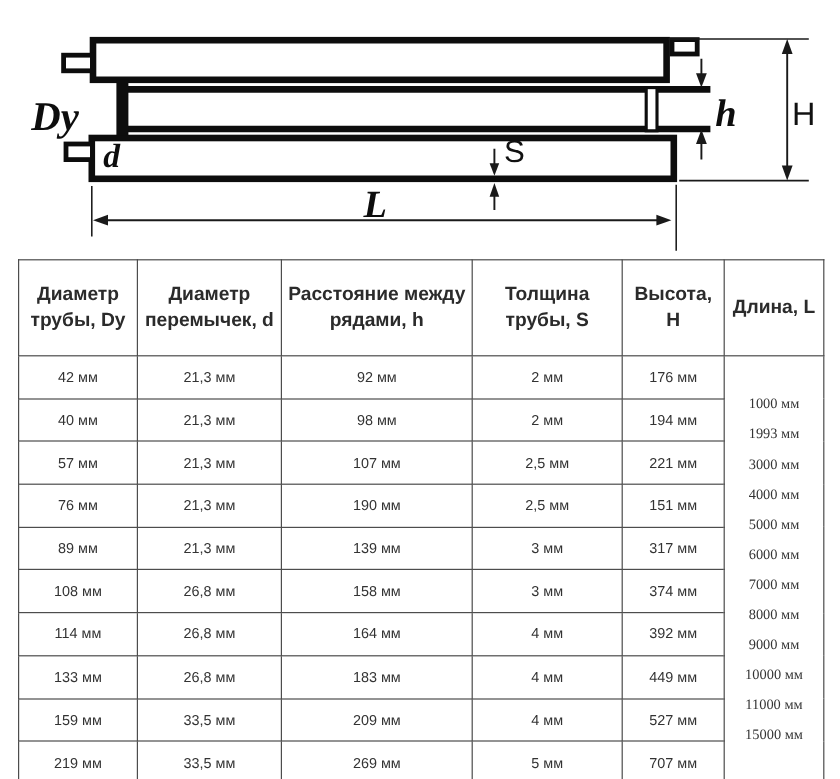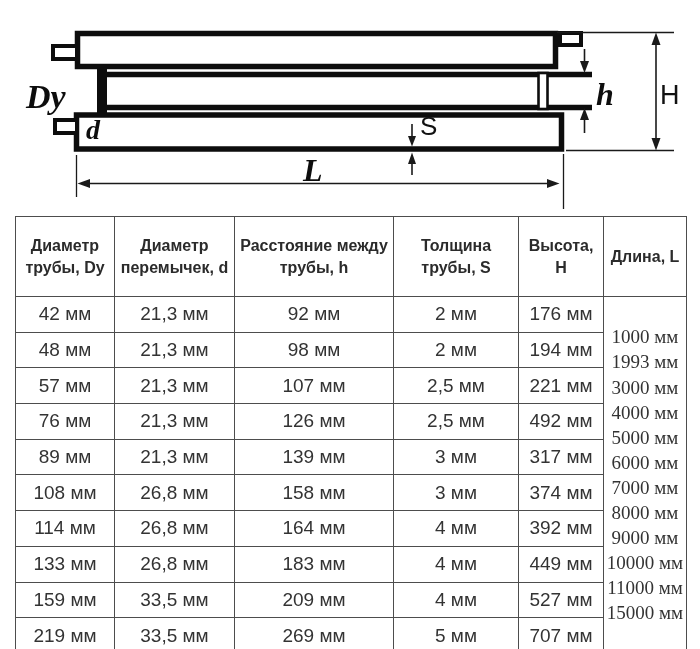--- a/index.html
+++ b/index.html
@@ -49,21 +49,21 @@
   table.spec thead tr { height: 80px; }
   table.spec tbody tr { height: 35.7px; }
   table.spec th {
     font-size: 16px;
     font-weight: bold;
     color: #2b2b2b;
     line-height: 1.35;
     padding: 2px 3px;
   }
   table.spec td {
-    font-size: 19px;
+    font-size: 12px;
     padding: 2px 2px;
   }
   td.len-cell {
     font-size: 17px;
     line-height: 25.1px;
     vertical-align: middle;
     padding: 0;
   }
   .len-line { text-align: center; font-family: Liberation Serif, serif; }
 </style>
@@ -127,21 +127,21 @@
           <col style="width:120px">
           <col style="width:159px">
         <col style="width:125px">
           <col style="width:85px">
           <col style="width:83px">
       </colgroup>
       <thead>
         <tr>
           <th>Диаметр трубы, Dy</th>
           <th>Диаметр перемычек, d</th>
-          <th>Расстояние между трубы, h</th>
+          <th>Расстояние между рядами, h</th>
           <th>Толщина трубы, S</th>
           <th>Высота, H</th>
           <th>Длина, L</th>
         </tr>
       </thead>
       <tbody>
         <tr>
           <td>42 мм</td>
           <td>21,3 мм</td>
           <td>92 мм</td>
@@ -156,39 +156,39 @@
             <div class="len-line">6000 мм</div>
             <div class="len-line">7000 мм</div>
             <div class="len-line">8000 мм</div>
             <div class="len-line">9000 мм</div>
             <div class="len-line">10000 мм</div>
             <div class="len-line">11000 мм</div>
             <div class="len-line">15000 мм</div>
           </td>
         </tr>
         <tr>
-          <td>48 мм</td>
+          <td>40 мм</td>
           <td>21,3 мм</td>
           <td>98 мм</td>
           <td>2 мм</td>
           <td>194 мм</td>
         </tr>
         <tr>
           <td>57 мм</td>
           <td>21,3 мм</td>
           <td>107 мм</td>
           <td>2,5 мм</td>
           <td>221 мм</td>
         </tr>
         <tr>
           <td>76 мм</td>
           <td>21,3 мм</td>
-          <td>126 мм</td>
+          <td>190 мм</td>
           <td>2,5 мм</td>
-          <td>492 мм</td>
+          <td>151 мм</td>
         </tr>
         <tr>
           <td>89 мм</td>
           <td>21,3 мм</td>
           <td>139 мм</td>
           <td>3 мм</td>
           <td>317 мм</td>
         </tr>
         <tr>
           <td>108 мм</td>

